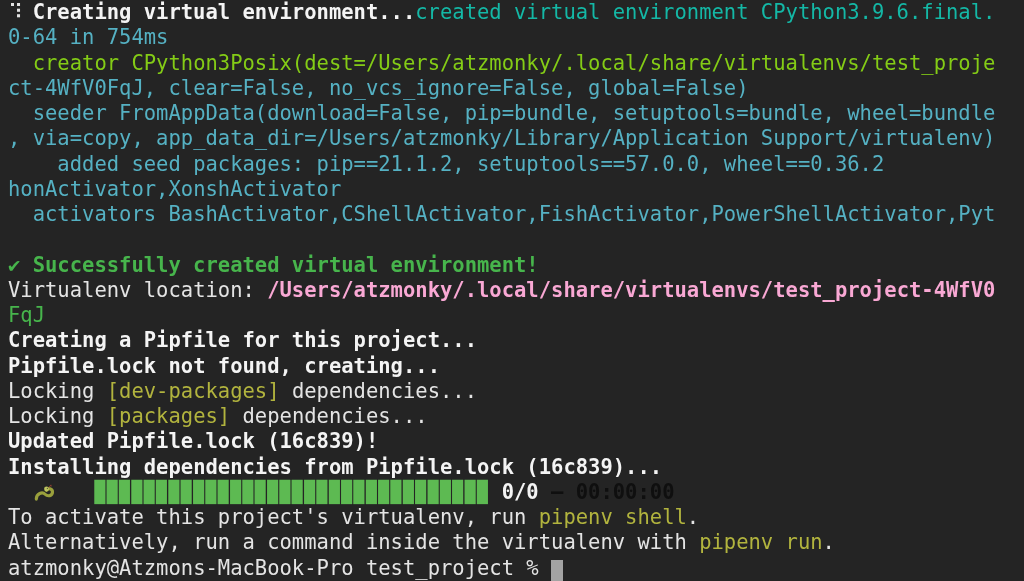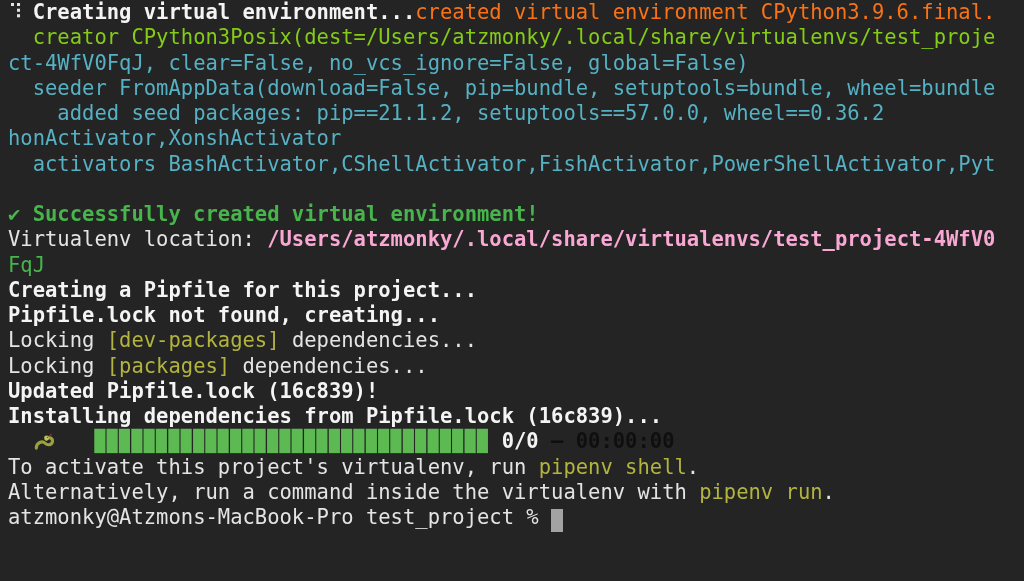--- a/index.html
+++ b/index.html
@@ -37,24 +37,26 @@
     display: inline-block;
     width: 1ch;
     height: 23px;
     vertical-align: -4px;
   }
 </style>
 </head>
 <body>
 
 <div class="terminal" id="terminal" style="background: rgb(36, 36, 36);">
-    <div class="line"><span class="seg glyph1" style="color: rgb(228, 228, 228);">⠹</span><span class="seg" style="color: rgb(228, 228, 228);"> </span><span class="seg bold" style="color: rgb(244, 244, 244);">Creating virtual environment...</span><span class="seg" style="color: #f97316; text-align: center;">created virtual environment CPython3.9.6.final.</span></div>
+    <div class="line"><span class="seg glyph1" style="color: rgb(228, 228, 228);">⠹</span><span class="seg" style="color: rgb(228, 228, 228);"> </span><span class="seg bold" style="color: rgb(244, 244, 244);">Creating virtual environment...</span><span class="seg" style="color: #14b8a6; text-align: center;">created virtual environment CPython3.9.6.final.</span></div>
+    <div class="line"><span class="seg" style="color: rgb(85, 177, 195);">0-64 in 754ms</span></div>
     <div class="line"><span class="seg" style="color: #84cc16;">  creator CPython3Posix(dest=/Users/atzmonky/.local/share/virtualenvs/test_proje</span></div>
     <div class="line"><span class="seg" style="color: rgb(85, 177, 195);">ct-4WfV0FqJ, clear=False, no_vcs_ignore=False, global=False)</span></div>
     <div class="line"><span class="seg" style="color: rgb(85, 177, 195);">  seeder FromAppData(download=False, pip=bundle, setuptools=bundle, wheel=bundle</span></div>
+    <div class="line"><span class="seg" style="color: rgb(85, 177, 195);">, via=copy, app_data_dir=/Users/atzmonky/Library/Application Support/virtualenv)</span></div>
     <div class="line"><span class="seg" style="color: rgb(85, 177, 195);">    added seed packages: pip==21.1.2, setuptools==57.0.0, wheel==0.36.2</span></div>
     <div class="line"><span class="seg" style="color: rgb(85, 177, 195);">honActivator,XonshActivator</span></div>
     <div class="line"><span class="seg" style="color: rgb(85, 177, 195);">  activators BashActivator,CShellActivator,FishActivator,PowerShellActivator,Pyt</span></div>
     <div class="line"> </div>
     <div class="line"><span class="seg bold glyph1" style="color: rgb(71, 181, 76);">✔</span><span class="seg bold" style="color: rgb(71, 181, 76);"> Successfully created virtual environment!</span></div>
     <div class="line"><span class="seg" style="color: rgb(228, 228, 228); margin-top: 36px;">Virtualenv location: </span><span class="seg" style="color: #f9a8d4; font-weight: bold;">/Users/atzmonky/.local/share/virtualenvs/test_project-4WfV0</span></div>
     <div class="line"><span class="seg" style="color: rgb(71, 181, 76);">FqJ</span></div>
     <div class="line"><span class="seg bold" style="color: rgb(244, 244, 244);">Creating a Pipfile for this project...</span></div>
     <div class="line"><span class="seg bold" style="color: rgb(244, 244, 244); margin-top: 43px;">Pipfile.lock not found, creating...</span></div>
     <div class="line"><span class="seg" style="color: rgb(228, 228, 228);">Locking </span><span class="seg" style="color: rgb(178, 180, 62);">[dev-packages]</span><span class="seg" style="color: rgb(228, 228, 228);"> dependencies...</span></div>

